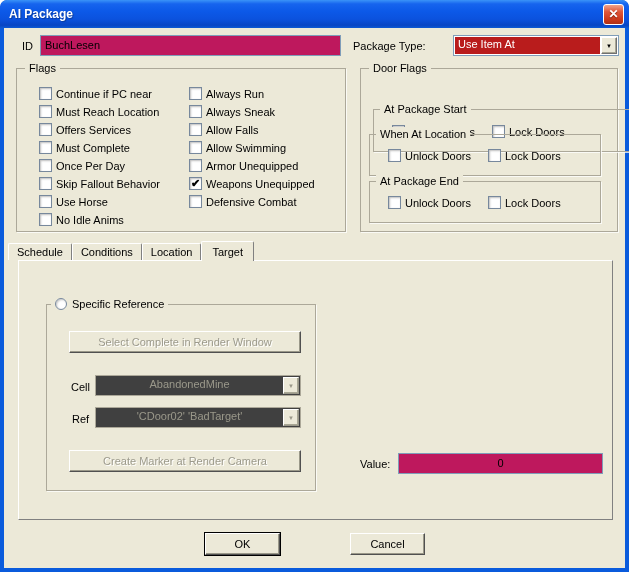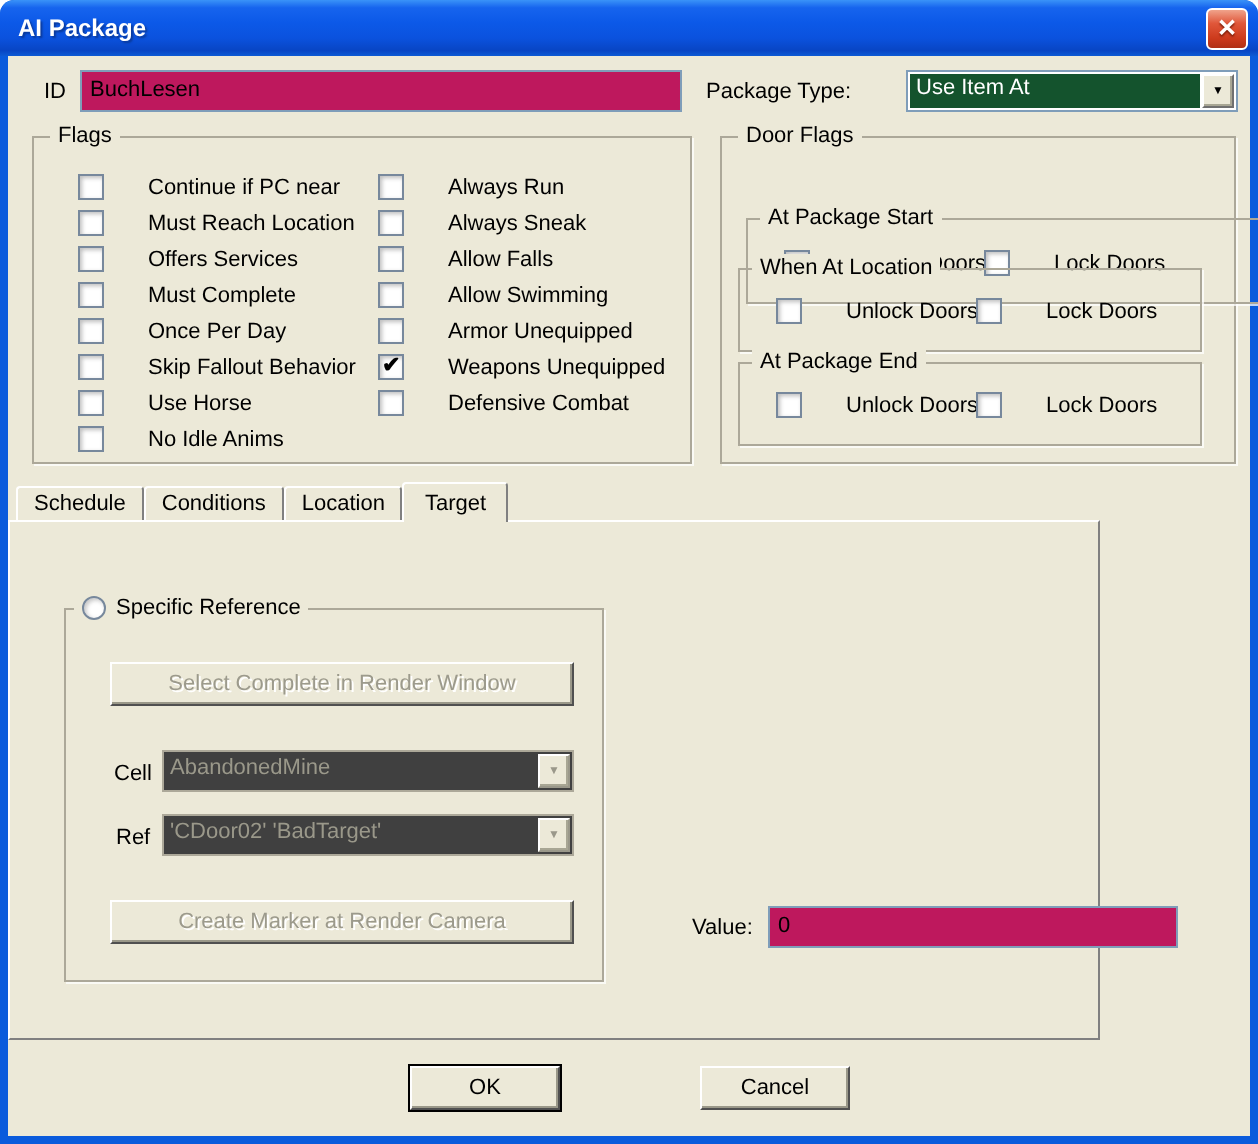--- a/index.html
+++ b/index.html
@@ -23,43 +23,43 @@
   .close-btn .x { color:#fff; font-weight:bold; font-size:12px; line-height:1; text-shadow:0 1px 1px #7e1d08; }
 
   .dlg-body { position:absolute; left:4px; top:28px; width:621px; height:540px; background:#ECE9D8; }
 
   .lbl { position:absolute; white-space:nowrap; }
 
   .textfield { position:absolute; background:#be185d; border:1px solid #7F9DB9; padding:3px 4px 0; font-size:11px; white-space:nowrap; overflow:hidden; }
 
   .combo { position:absolute; display:flex; background:#fff; border:1px solid #7F9DB9; }
   .combo .cval { flex:1; padding:2px 2px 0 3px; white-space:nowrap; overflow:hidden; }
-  .combo .cval.hl { background:#14532d; color:#fff; margin:1px 0 1px 1px; padding-top:1px; }
+  .combo .cval.hl { background:#b91c1c; color:#fff; margin:1px 0 1px 1px; padding-top:1px; }
   .combo .carr { width:16px; margin:1px; background:#ECE9D8; border:1px solid; border-color:#fff #707070 #707070 #fff; box-shadow:inset -1px -1px 0 #a8a694; display:flex; align-items:center; justify-content:center; font-size:6px; color:#000; }
   .combo.disabled { background:#404040; border-color:#ACA899; }
   .combo.disabled .cval { color:#9a988a; }
   .combo.disabled .carr { color:#9a988a; border-color:#fff #9a988a #9a988a #fff; }
 
   .group { position:absolute; border:1px solid #ACA899; box-shadow:1px 1px 0 rgba(255,255,255,.75); }
   .group > .legend { position:absolute; top:-8px; left:8px; background:#ECE9D8; padding:0 4px; line-height:14px; white-space:nowrap; }
   .group > .legend.radio-legend { display:flex; align-items:center; gap:5px; left:4px; }
 
-  .crow { display:flex; align-items:center; gap:22px; height:13px; margin-bottom:5px; white-space:nowrap; }
+  .crow { display:flex; align-items:center; gap:4px; height:13px; margin-bottom:5px; white-space:nowrap; }
   .cb { width:13px; height:13px; background:#fff; border:1px solid #77889c; box-shadow:inset 1px 1px 2px rgba(110,110,110,.45); position:relative; flex:none; }
   .cb.checked::after { content:"✔"; position:absolute; left:1px; top:-1px; font-size:11px; line-height:13px; font-weight:bold; color:#000; }
   .radio { width:12px; height:12px; border-radius:50%; background:#fff; border:1px solid #77889c; box-shadow:inset 1px 1px 2px rgba(110,110,110,.4); position:relative; flex:none; }
   .radio.checked::after { content:""; position:absolute; left:3px; top:3px; width:4px; height:4px; border-radius:50%; background:#000; }
 
   .col { position:absolute; }
 
   .tabstrip { position:absolute; left:4px; top:212px; height:20px; display:flex; align-items:flex-end; }
   .tab { height:17px; padding:2px 8px 0; background:#ECE9D8; border:1px solid #808080; border-bottom:none; border-top-color:#fff; border-left-color:#fff; border-radius:2px 2px 0 0; position:relative; white-space:nowrap; }
   .tab.checked { height:20px; padding:4px 10px 0; margin-bottom:-1px; z-index:5; }
 
-  .tabpanel { position:absolute; left:0; top:232px; width:546px; height:260px; background:#ECE9D8; border:1px solid; border-color:#fff #808080 #808080 #fff; }
+  .tabpanel { position:absolute; left:14px; top:232px; width:595px; height:260px; background:#ECE9D8; border:1px solid; border-color:#fff #808080 #808080 #fff;text-align:center; }
 
   .pushbtn { position:absolute; background:#ECE9D8; border:1px solid; border-color:#fff #505050 #505050 #fff; box-shadow:inset -1px -1px 0 #9a9889; display:flex; align-items:center; justify-content:center; white-space:nowrap; }
   .pushbtn.default { outline:1px solid #000; }
   .pushbtn.disabled { color:#9c9a8c; text-shadow:1px 1px 0 #fff; }
 </style>
 </head>
 <body>
 
 <div class="window">
   <div class="titlebar">

